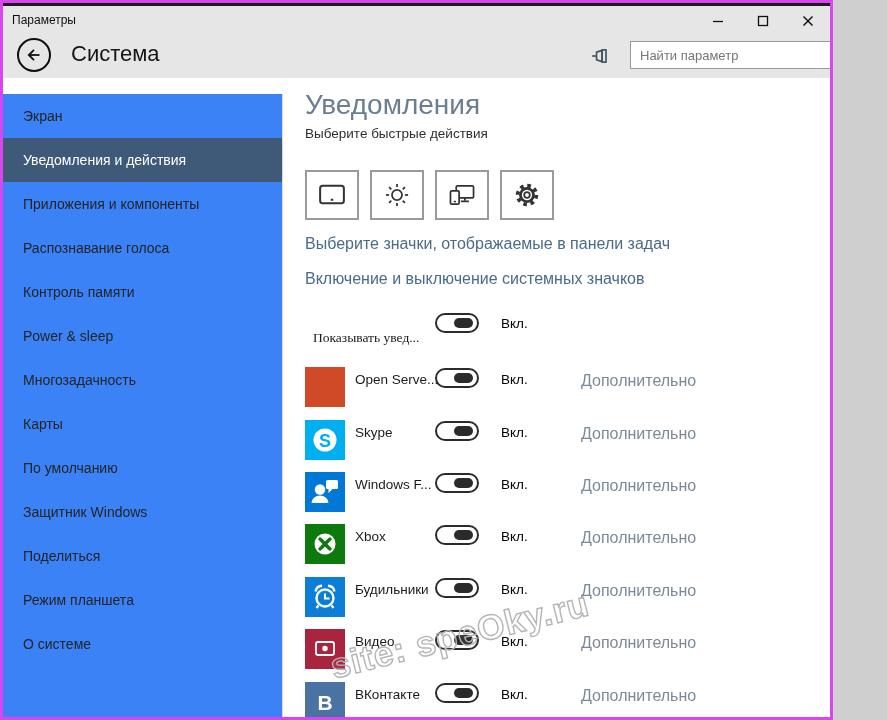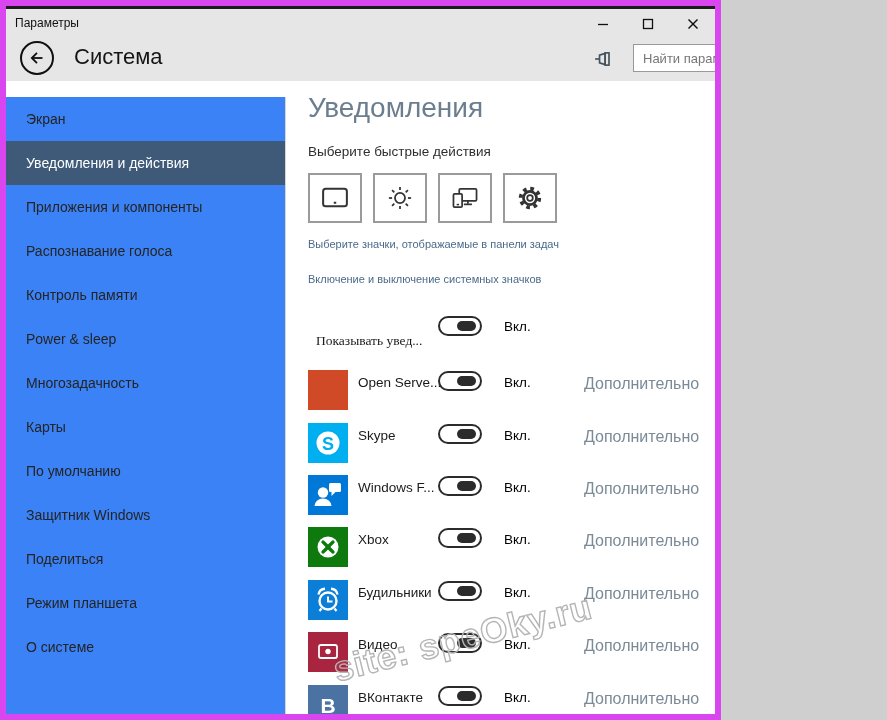--- a/index.html
+++ b/index.html
@@ -1,19 +1,19 @@
 <!DOCTYPE html>
 <html><head>
 <meta charset="utf-8">
 <style>
   html,body{margin:0;padding:0;background:#cfcfcf;}
   .window{
-    position:relative;width:721px;height:720px;background:#fff;
+    position:relative;width:833px;height:720px;background:#fff;
     font-family:"Liberation Sans",sans-serif;overflow:hidden;
-    box-sizing:border-box;border:6px solid #d946ef;
+    box-sizing:border-box;border:3px solid #d946ef;
   }
   .top-edge{position:absolute;top:0;left:0;right:0;height:3px;background:#1b1b1b;z-index:6;}
   
   .titlebar{position:absolute;top:3px;left:0;right:0;height:29px;background:#e6e6e6;z-index:5;}
   .titlebar-title{position:absolute;left:9px;top:7px;font-size:12px;color:#101010;}
   .window-controls{position:absolute;right:0;top:0;height:29px;display:flex;}
   .win-btn{width:45px;height:29px;display:flex;align-items:center;justify-content:center;cursor:pointer;}
   
   .header{position:absolute;top:32px;left:0;right:0;height:43px;background:#e6e6e6;z-index:4;padding-left:40px;}
   .back-btn{position:absolute;left:14px;top:3px;width:34px;height:34px;border:2px solid #101010;
@@ -28,25 +28,25 @@
   .search-icon{width:16px;height:16px;margin-right:6px;flex:0 0 auto;}
   
   .sidebar{position:absolute;top:91px;left:0;width:280px;bottom:0;background:#3b82f6;
     border-right:1px solid #d6d6d6;box-sizing:border-box;z-index:2;}
   .side-item{height:44px;display:flex;align-items:center;padding-left:20px;
     font-size:14px;color:#242424;cursor:pointer;}
   .side-item.selected{background:#3e5a78;color:#fff;}
   
   .main{position:absolute;top:75px;left:281px;right:0;bottom:0;background:#fff;z-index:1;}
   .heading{position:absolute;left:21px;top:11px;font-size:28px;font-weight:300;color:#6b7e90;}
-  .qa-label{position:absolute;left:21px;top:63px;font-size:13.5px;color:#2e2e2e;}
+  .qa-label{position:absolute;left:21px;top:48px;font-size:13.5px;color:#2e2e2e;}
   .tiles{position:absolute;left:21px;top:92px;display:flex;gap:11px;}
   .tile{width:54px;height:50px;border:2px solid #9a9a9a;box-sizing:border-box;background:#fff;
     display:flex;align-items:center;justify-content:center;cursor:pointer;}
-  .link{position:absolute;left:21px;font-size:11px;color:#4a6b8a;cursor:pointer;}
+  .link{position:absolute;left:21px;font-size:16px;color:#4a6b8a;cursor:pointer;}
   .link.l1{top:157px;}
   .link.l2{top:192px;}
   
   .toggle{width:44px;height:20px;border:2px solid #2b2b2b;border-radius:11px;background:#fff;
     position:relative;box-sizing:border-box;cursor:pointer;}
   .toggle .knob{position:absolute;right:4px;top:3px;width:19px;height:10px;background:#2b2b2b;border-radius:5px;}
   .master-row{position:absolute;left:29px;top:235px;height:22px;}
   .master-label{position:absolute;left:0;top:17px;font-size:13.5px;color:#1a1a1a;white-space:nowrap;font-family:Liberation Serif, serif;}
   .master-row .toggle{position:absolute;left:122px;top:0;}
   .master-state{position:absolute;left:188px;top:3px;font-size:13.5px;color:#000;}

